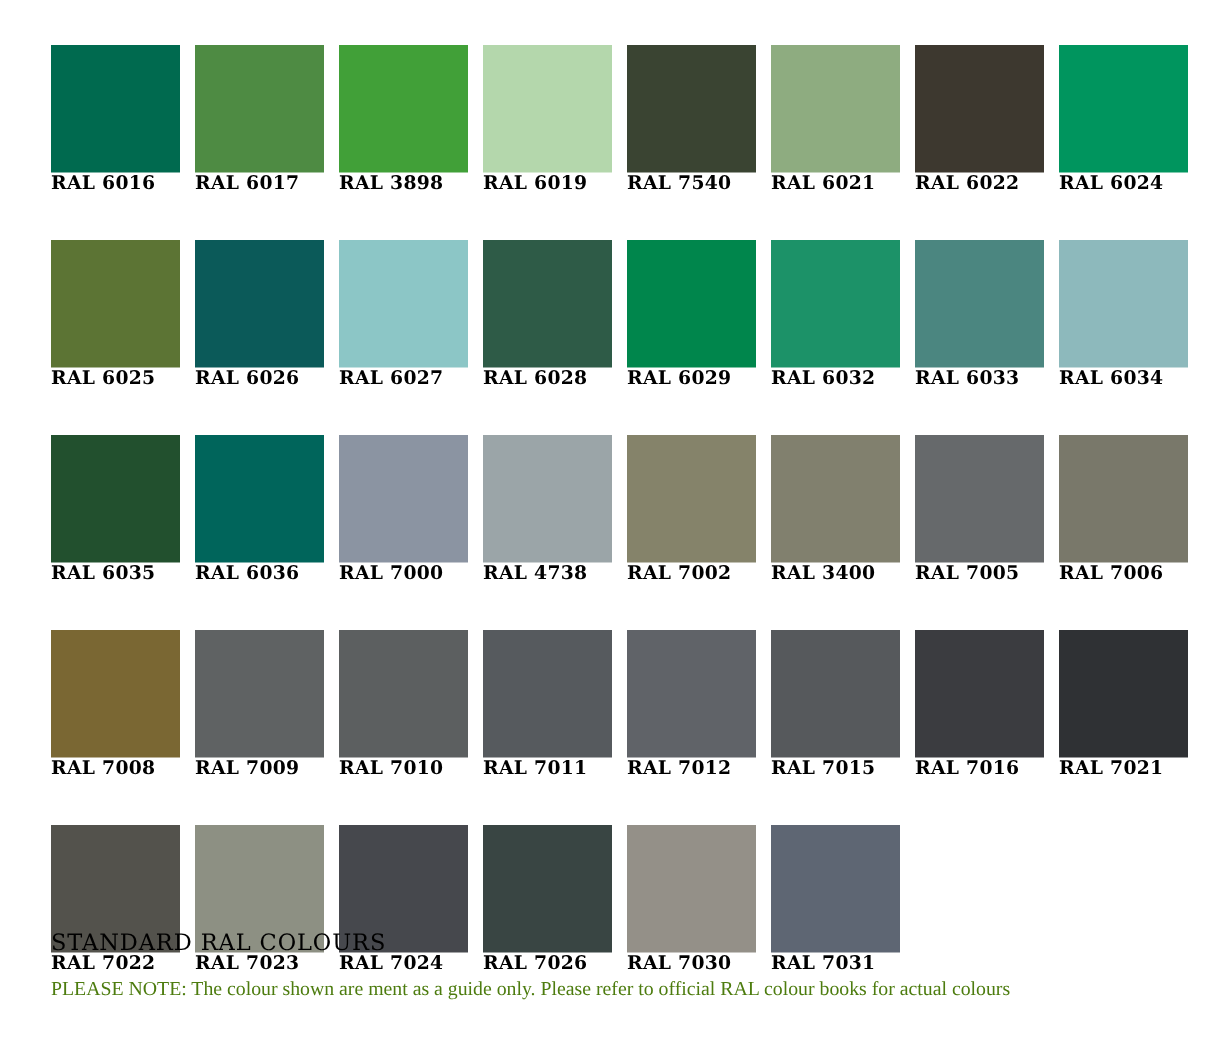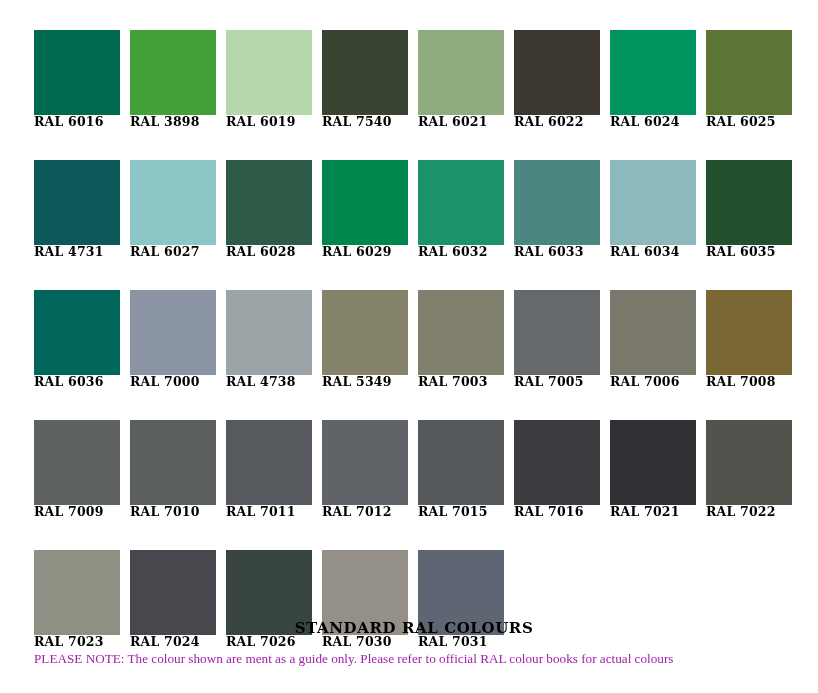--- a/index.html
+++ b/index.html
@@ -57,50 +57,53 @@
 
   .footer {
     position: absolute;
     left: 34px;
     top: 620px;
     width: 760px;
   }
 
   .footer-title {
     font-family: "DejaVu Serif", "Liberation Serif", serif;
-    font-weight: bold;
+    font-weight: normal;
     font-size: 15px;
     letter-spacing: 0.6px;
     color: #000000;
     margin: 0 0 14px 0;
     line-height: 17px;
-    text-align: center;
   }
 
   .footer-note {
     font-family: "Liberation Serif", "DejaVu Serif", serif;
     font-weight: normal;
     font-size: 13.2px;
-    color: #a21caf;
+    color: #4d7c0f;
     margin: 0;
     line-height: 16px;
     white-space: nowrap;
   }
 </style>
 </head>
 <body>
 
 <div id="chart-page">
 
   <div class="swatch-grid">
       <div class="swatch-cell">
         <span class="swatch-chip" style="background: rgb(0, 106, 79);"></span>
         <span class="swatch-label">RAL 6016</span>
       </div>
       <div class="swatch-cell">
+        <span class="swatch-chip" style="background: rgb(78, 139, 67);"></span>
+        <span class="swatch-label">RAL 6017</span>
+      </div>
+      <div class="swatch-cell">
         <span class="swatch-chip" style="background: rgb(65, 160, 56);"></span>
         <span class="swatch-label">RAL 3898</span>
       </div>
       <div class="swatch-cell">
         <span class="swatch-chip" style="background: rgb(180, 215, 172);"></span>
         <span class="swatch-label">RAL 6019</span>
       </div>
       <div class="swatch-cell">
         <span class="swatch-chip" style="background: rgb(58, 68, 50);"></span>
         <span class="swatch-label">RAL 7540</span>
@@ -116,21 +119,21 @@
       <div class="swatch-cell">
         <span class="swatch-chip" style="background: rgb(0, 149, 94);"></span>
         <span class="swatch-label">RAL 6024</span>
       </div>
       <div class="swatch-cell">
         <span class="swatch-chip" style="background: rgb(92, 116, 52);"></span>
         <span class="swatch-label">RAL 6025</span>
       </div>
       <div class="swatch-cell">
         <span class="swatch-chip" style="background: rgb(11, 90, 89);"></span>
-        <span class="swatch-label">RAL 4731</span>
+        <span class="swatch-label">RAL 6026</span>
       </div>
       <div class="swatch-cell">
         <span class="swatch-chip" style="background: rgb(140, 198, 198);"></span>
         <span class="swatch-label">RAL 6027</span>
       </div>
       <div class="swatch-cell">
         <span class="swatch-chip" style="background: rgb(46, 91, 71);"></span>
         <span class="swatch-label">RAL 6028</span>
       </div>
       <div class="swatch-cell">
@@ -160,25 +163,25 @@
       <div class="swatch-cell">
         <span class="swatch-chip" style="background: rgb(139, 148, 162);"></span>
         <span class="swatch-label">RAL 7000</span>
       </div>
       <div class="swatch-cell">
         <span class="swatch-chip" style="background: rgb(155, 165, 168);"></span>
         <span class="swatch-label">RAL 4738</span>
       </div>
       <div class="swatch-cell">
         <span class="swatch-chip" style="background: rgb(133, 131, 106);"></span>
-        <span class="swatch-label">RAL 5349</span>
+        <span class="swatch-label">RAL 7002</span>
       </div>
       <div class="swatch-cell">
         <span class="swatch-chip" style="background: rgb(129, 128, 110);"></span>
-        <span class="swatch-label">RAL 7003</span>
+        <span class="swatch-label">RAL 3400</span>
       </div>
       <div class="swatch-cell">
         <span class="swatch-chip" style="background: rgb(102, 105, 107);"></span>
         <span class="swatch-label">RAL 7005</span>
       </div>
       <div class="swatch-cell">
         <span class="swatch-chip" style="background: rgb(121, 120, 106);"></span>
         <span class="swatch-label">RAL 7006</span>
       </div>
       <div class="swatch-cell">

